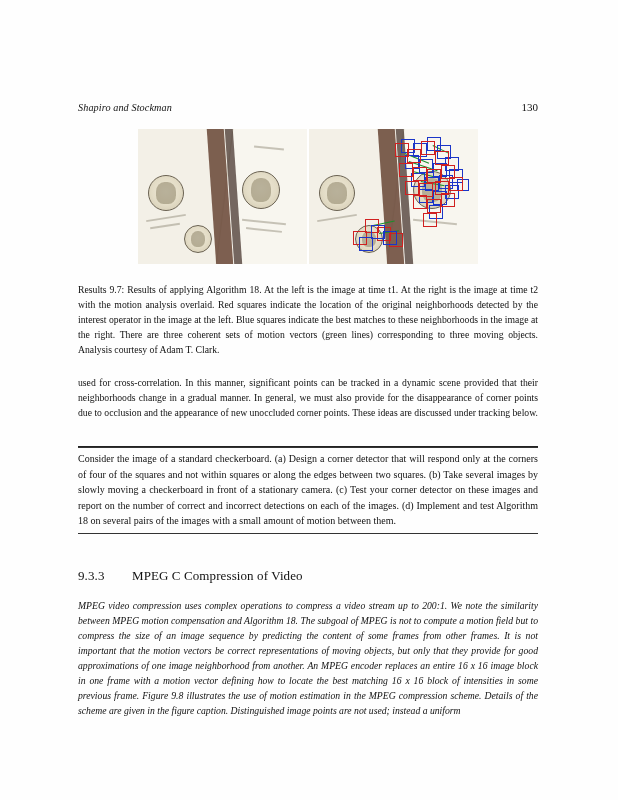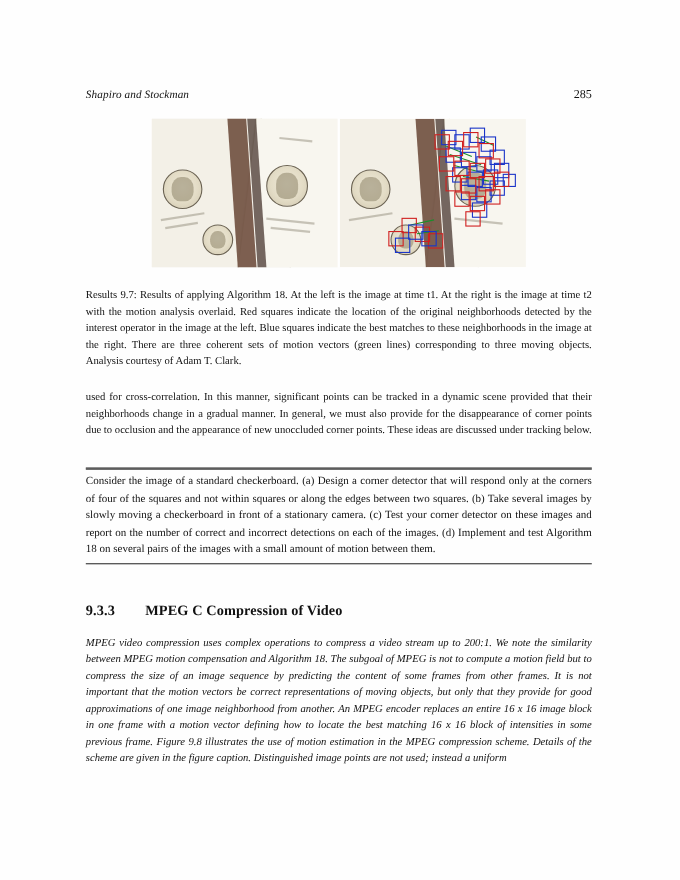--- a/index.html
+++ b/index.html
@@ -18,21 +18,21 @@
   .page {
     position: absolute;
     left: 0; top: 0;
     width: 618px;
     height: 800px;
     background: #fefefe;
   }
   .content {
     position: absolute;
     left: 78px;
-    top: 80px;
+    top: 101px;
     width: 460px;
   }
   
   .runhead {
     display: flex;
     justify-content: space-between;
     align-items: baseline;
     font-size: 10.2px;
     margin-bottom: 4px;
   }
@@ -181,39 +181,39 @@
   }
   .exercise .etext {
     font-size: 10px;
     line-height: 1.55;
     text-align: justify;
     padding: 3px 0 4px 0;
   }
   
   h2.section {
     font-size: 13px;
-    font-weight: bold;
+    font-weight: normal;
     margin: 34px 0 0 0;
     letter-spacing: .1px;
   }
   h2.section .num { display: inline-block; width: 54px; }
   p.after-section {
     margin-top: 14px;
     font-style: italic;
   }
 </style>
 </head>
 <body>
 
 <div class="page">
   <div class="content">
 
     <div class="runhead">
       <div class="author">Shapiro and Stockman</div>
-      <div class="pageno">285</div>
+      <div class="pageno">130</div>
     </div>
 
     <div class="figure-wrap">
       <div class="figure">
 
         <div class="half left">
           <div class="bg-paper"></div>
           <div class="sheet a"></div>
           <div class="sheet b"></div>
           <div class="dark-band"></div>

